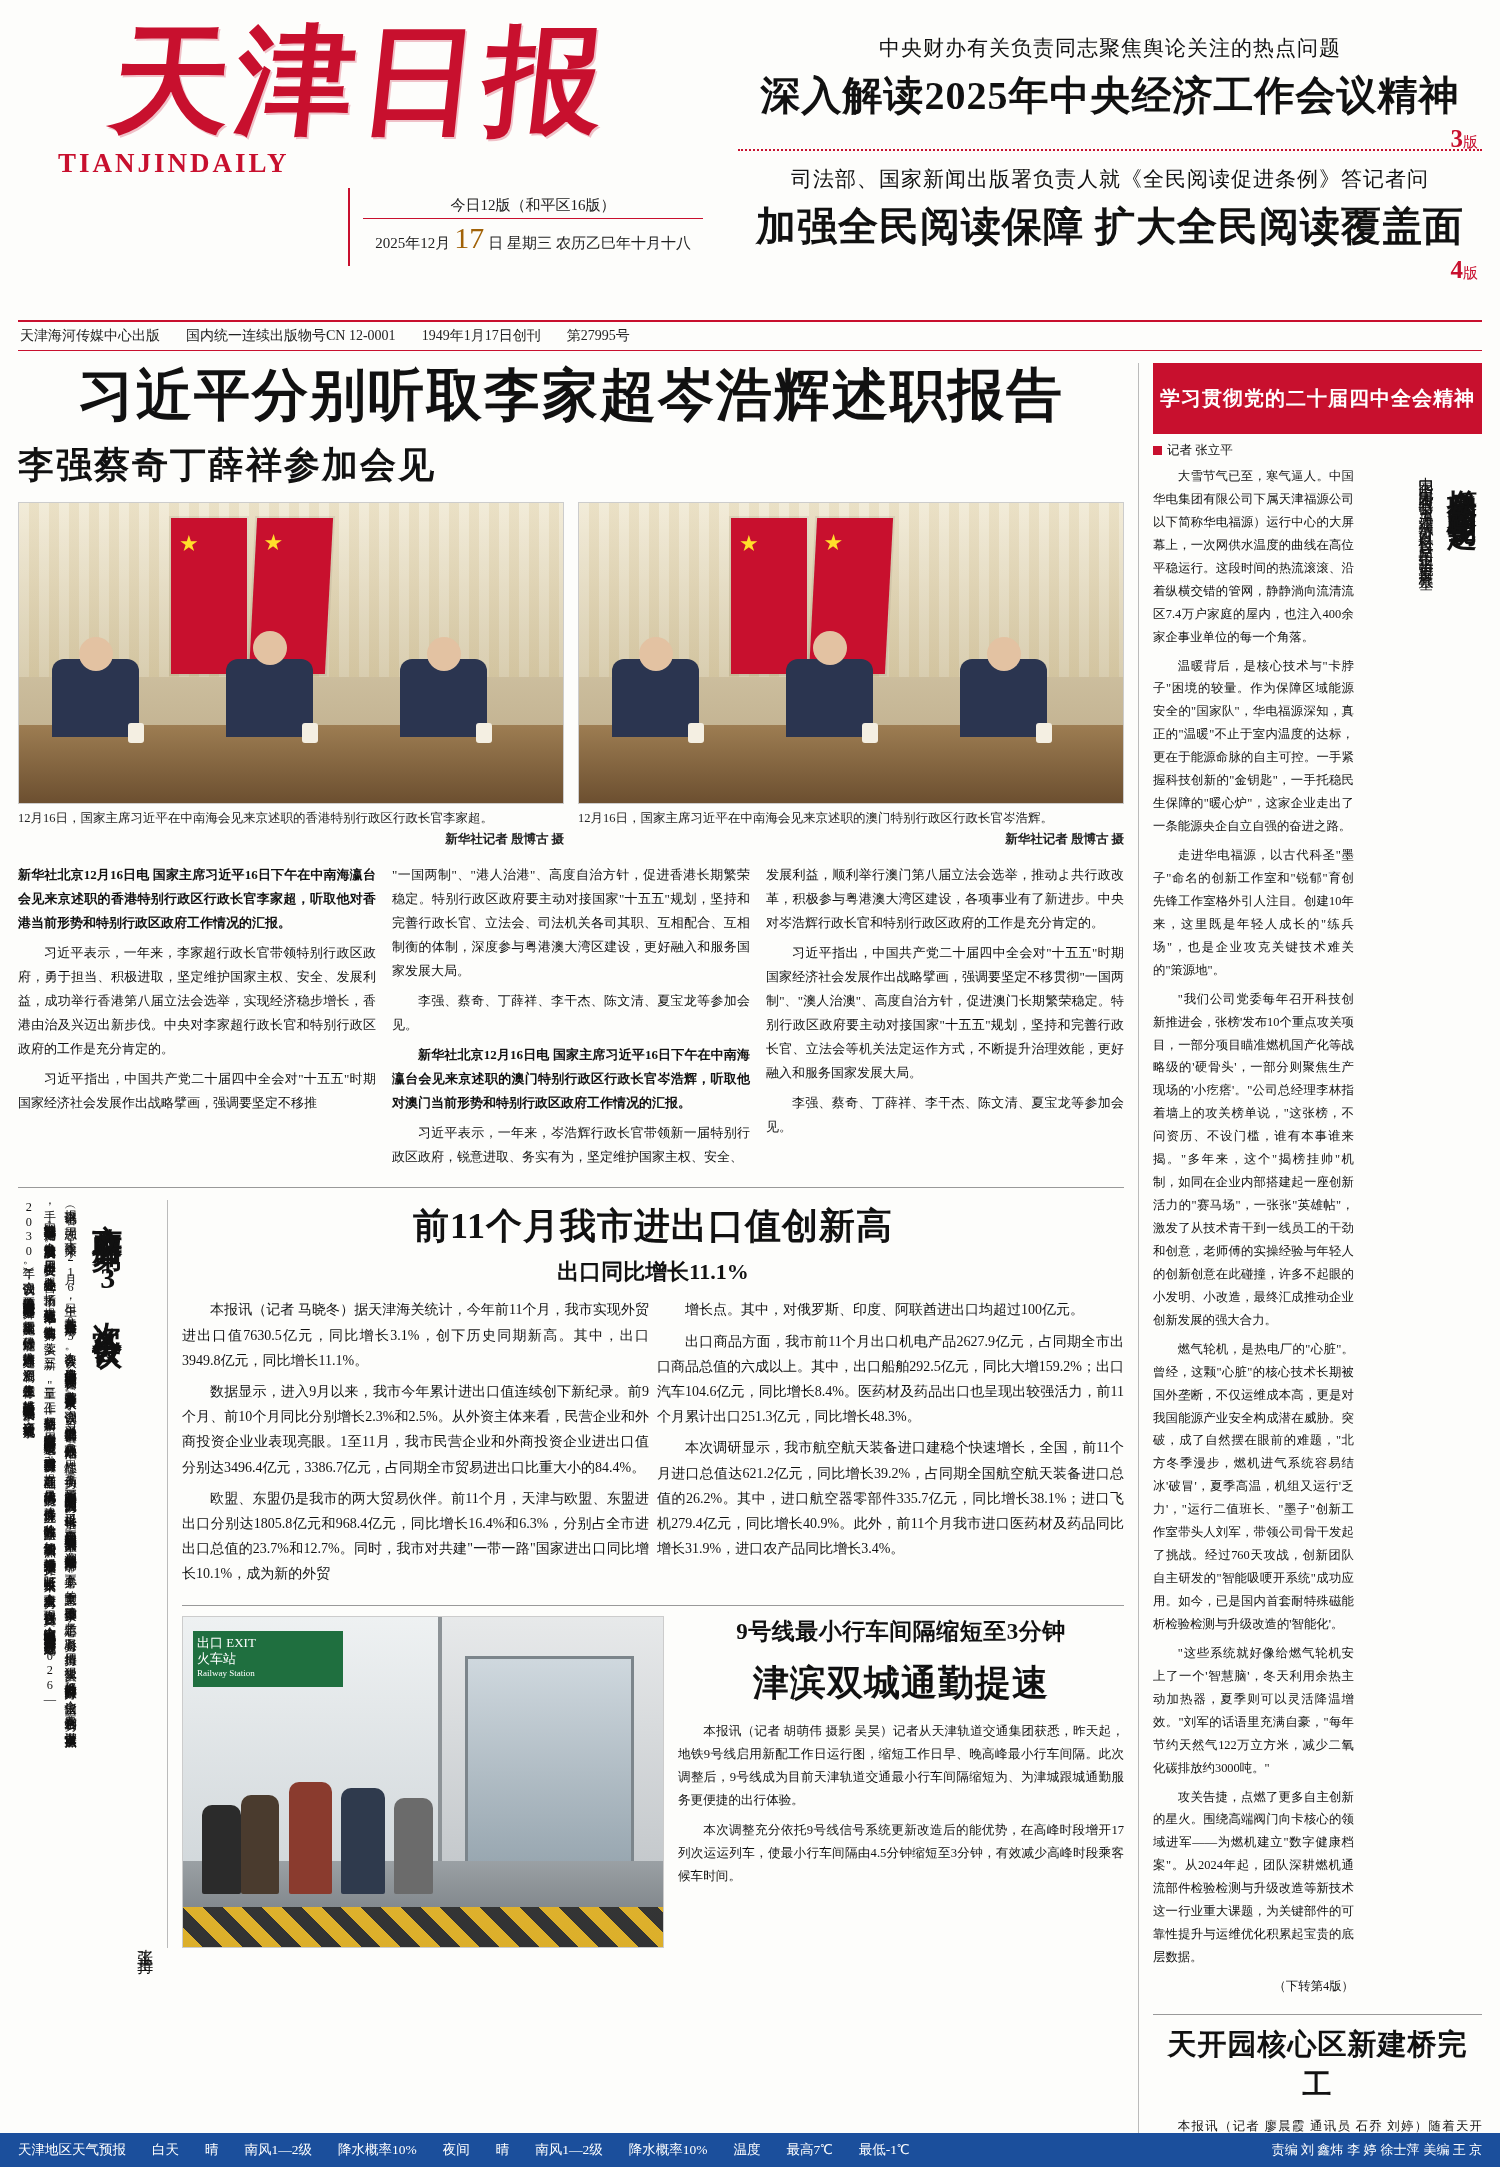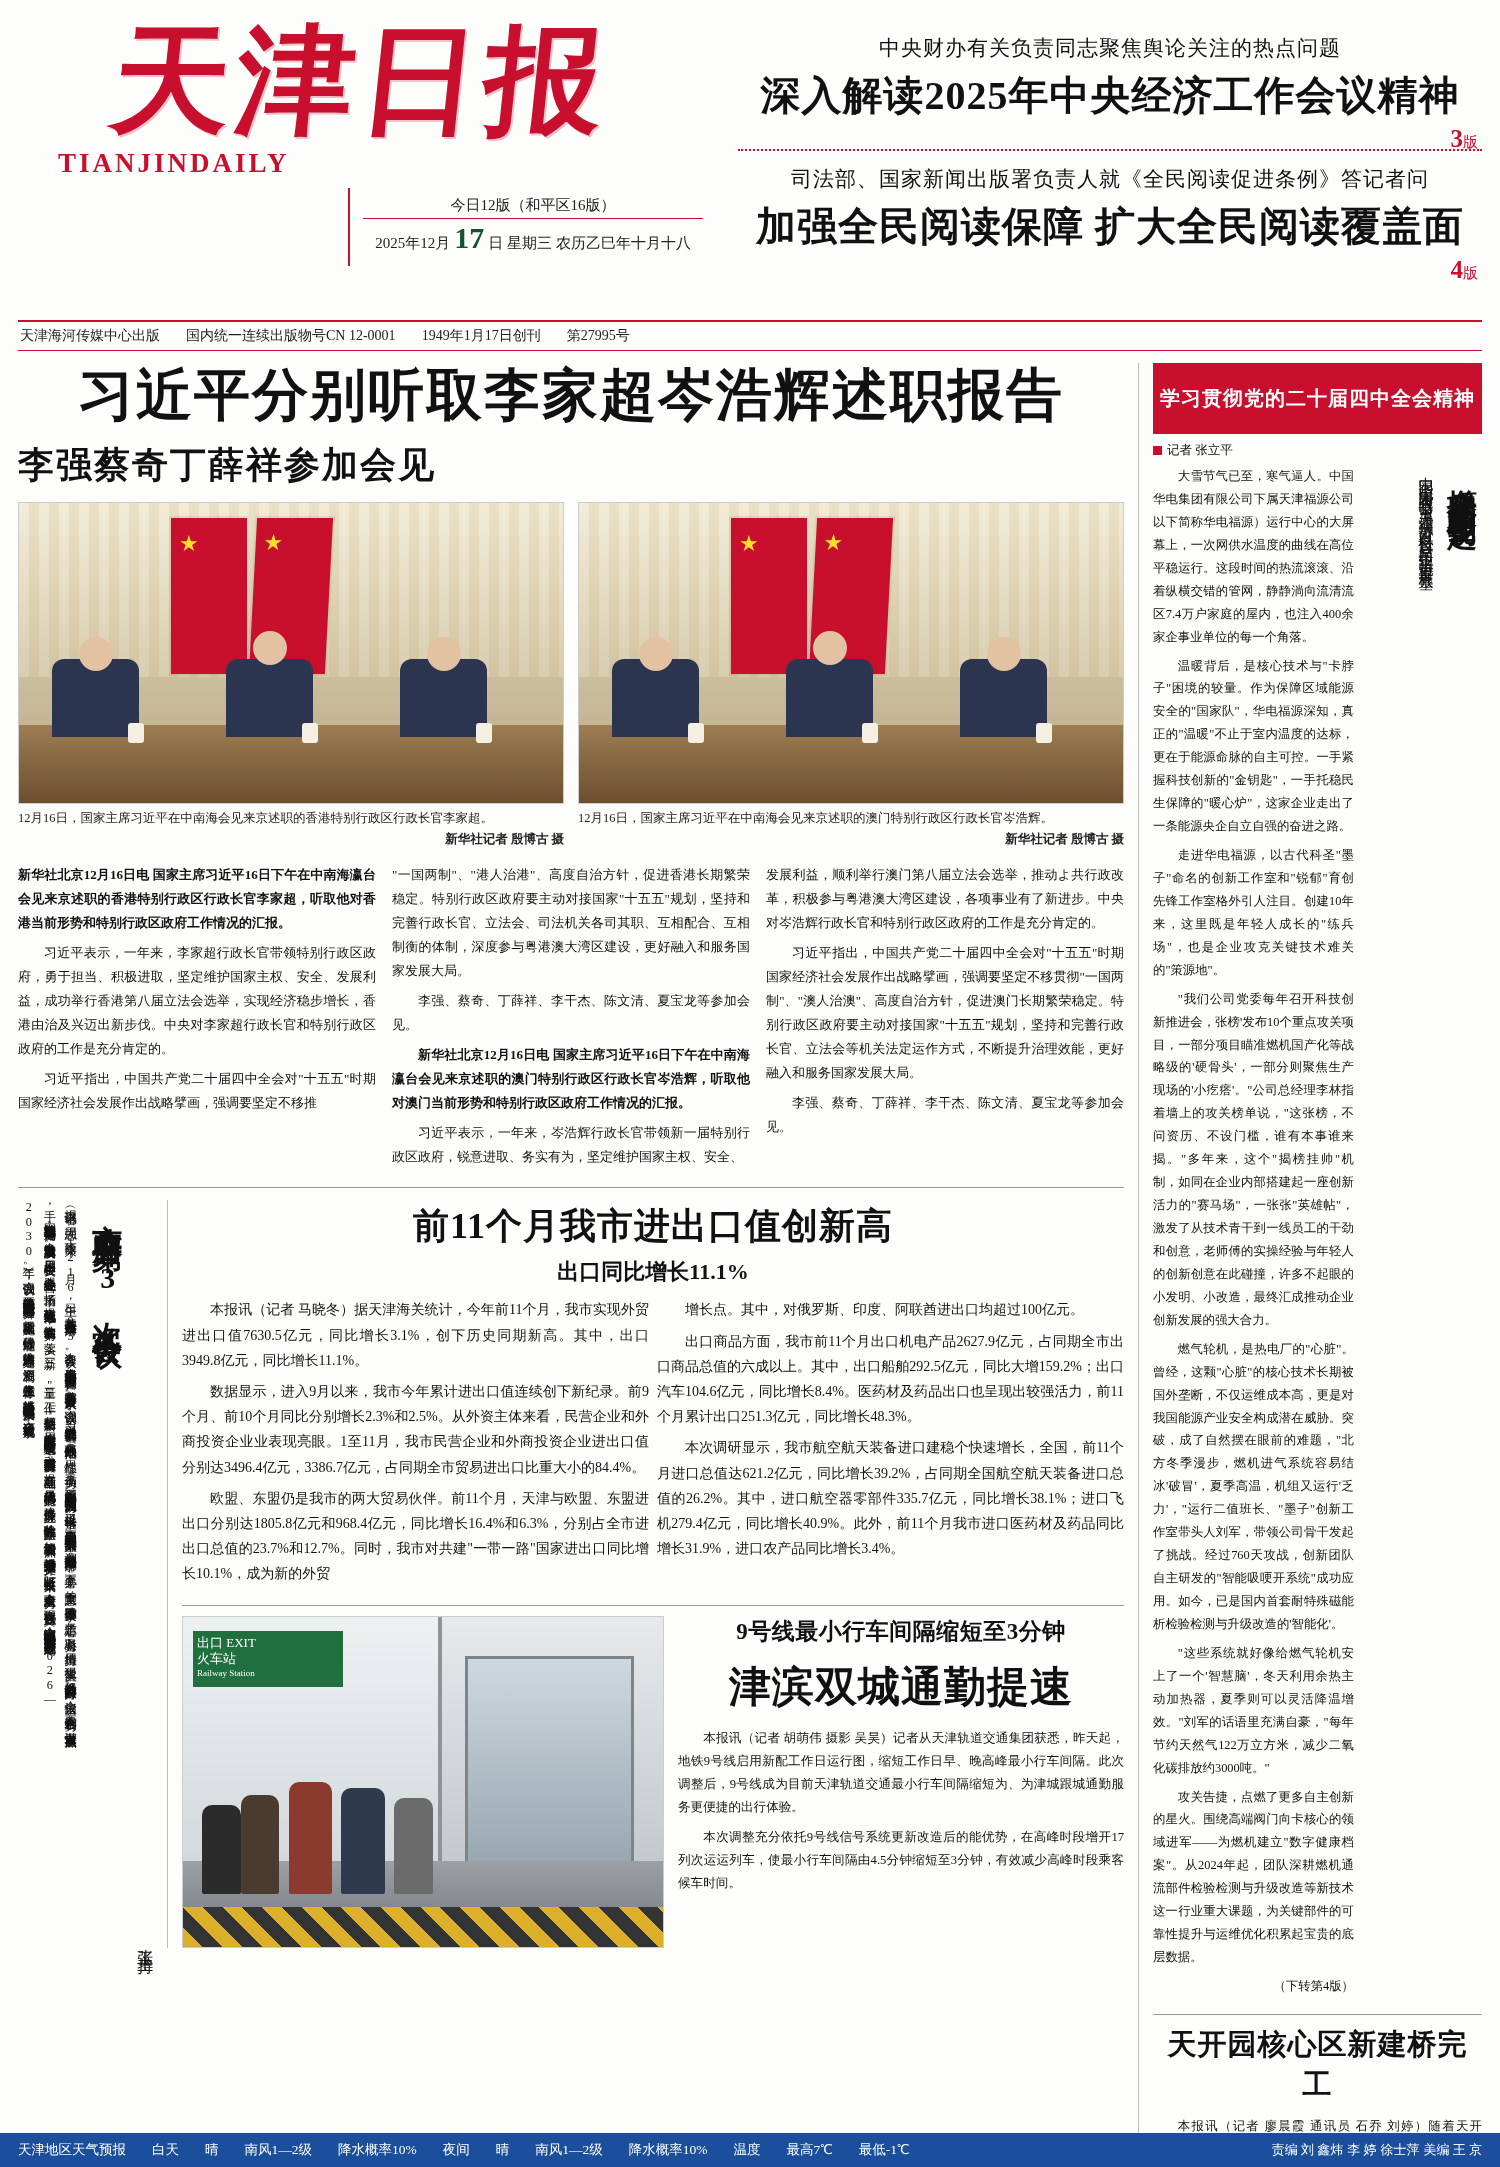--- a/index.html
+++ b/index.html
@@ -25,21 +25,21 @@
     text-shadow:2px 2px 0 rgba(200,16,46,.25);
   }
   .mast-en{
     font-family:"Liberation Serif", serif;
     font-size:27px;letter-spacing:3px;color:#c8102e;font-weight:700;
     padding-left:40px;margin-top:6px;
   }
   .mast-meta{position:absolute;left:345px;top:178px;width:340px;font-size:15px;color:#222;}
   .mast-meta .row1{text-align:center;border-bottom:1px solid #c8102e;padding-bottom:3px;}
   .mast-meta .row2{display:flex;align-items:baseline;justify-content:center;gap:4px;padding-top:4px;}
-  .mast-meta .big-day{color:#14532d;font-size:30px;font-weight:700;line-height:1;}
+  .mast-meta .big-day{color:#a16207;font-size:30px;font-weight:400;line-height:1;}
   .vline{position:absolute;left:330px;top:170px;width:2px;height:78px;background:#c8102e;}
 
   .mast-right{flex:1;padding-left:20px;padding-top:16px;}
   .promo{position:relative;}
   .promo .kicker{font-size:21px;text-align:center;letter-spacing:1px;color:#111;}
   .promo .head{font-size:40px;font-weight:700;text-align:center;letter-spacing:1px;margin-top:6px;color:#111;}
   .promo .pgno{position:absolute;right:4px;bottom:-30px;color:#c8102e;font-size:15px;}
   .promo .pgno b{font-size:25px;}
   .dotrule{border-top:2px dotted #c8102e;margin:26px 0 14px;}
 
@@ -111,21 +111,21 @@
   .mp-wall{position:absolute;left:0;right:42%;top:0;bottom:0;background:linear-gradient(180deg,#eef1f2,#c9d0d4);}
   .mp-sign{position:absolute;left:10px;top:14px;width:150px;height:56px;background:#1f6f3f;color:#fff;font-size:13px;padding:4px;box-sizing:border-box;line-height:1.3;}
   .mp-sign small{display:block;font-size:9px;}
   .mp-train{position:absolute;right:0;top:0;width:46%;bottom:0;background:linear-gradient(180deg,#e7e9ea,#b9bec2);border-left:4px solid #8d9397;}
   .mp-door{position:absolute;right:6%;top:12%;width:34%;bottom:18%;background:linear-gradient(180deg,#cfd8de,#93a2ac);border:3px solid #7c858b;}
   .mp-yellow{position:absolute;left:0;right:0;bottom:0;height:12%;background:repeating-linear-gradient(45deg,#e8b521 0 14px,#2b2b2b 14px 28px);opacity:.9;}
   .mp-floor{position:absolute;left:0;right:0;bottom:0;height:26%;background:linear-gradient(180deg,#9aa0a4,#6f767b);}
   .ppl{position:absolute;bottom:16%;border-radius:10px 10px 2px 2px;}
   .metro-text{flex:1;}
   .metro-text h3{font-size:23px;font-weight:700;margin:0 0 8px;letter-spacing:.5px;}
-  .metro-text h2{font-size:42px;font-weight:700;margin:12px 0 12px;letter-spacing:1px;}
+  .metro-text h2{font-size:36px;font-weight:700;margin:12px 0 12px;letter-spacing:1px;}
   .metro-text p{font-size:12.6px;line-height:1.85;text-indent:2em;margin:0 0 6px;text-align:justify;}
 
   
   .rc-banner{background:#c8102e;color:#fff;text-align:center;font-size:20px;font-weight:700;padding:22px 4px;letter-spacing:1px;}
   .rc-byline{font-size:12.5px;margin:8px 0 6px;display:flex;align-items:center;gap:5px;}
   .rc-byline .sq{width:9px;height:9px;background:#c8102e;display:inline-block;}
   .rc-wrap{display:flex;gap:10px;margin-top:4px;}
   .rc-text{flex:1;font-size:12.4px;line-height:1.85;text-align:justify;}
   .rc-text p{margin:0 0 6px;text-indent:2em;}
   .rc-vtitle{width:118px;display:flex;gap:6px;justify-content:flex-end;}

